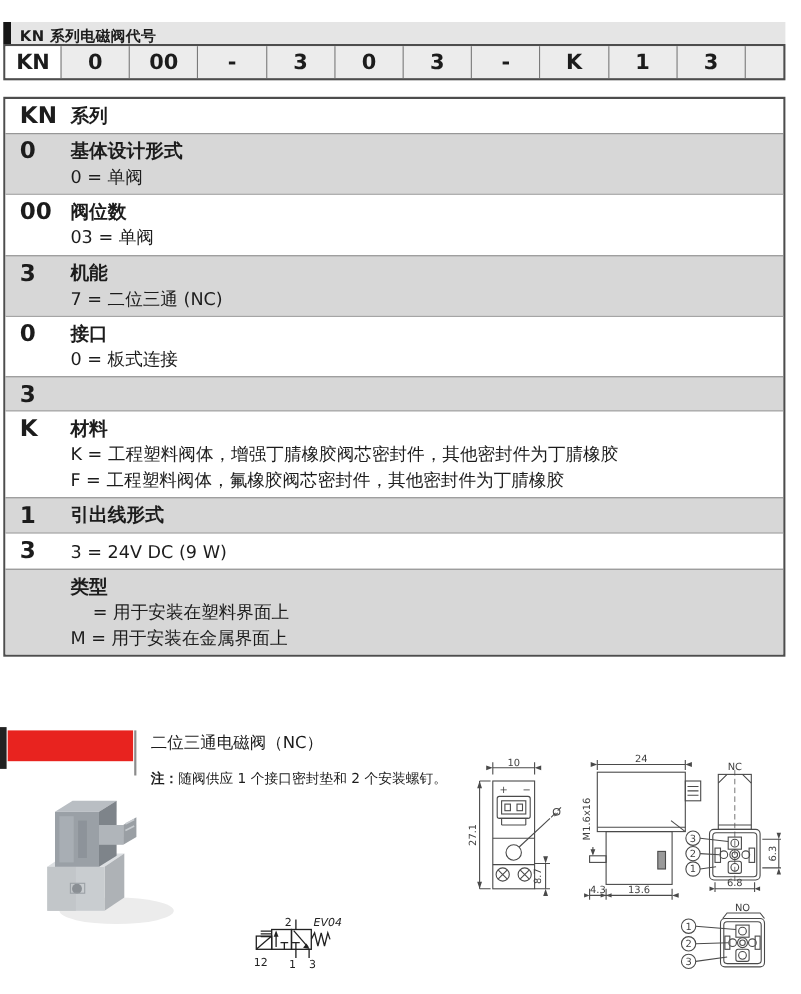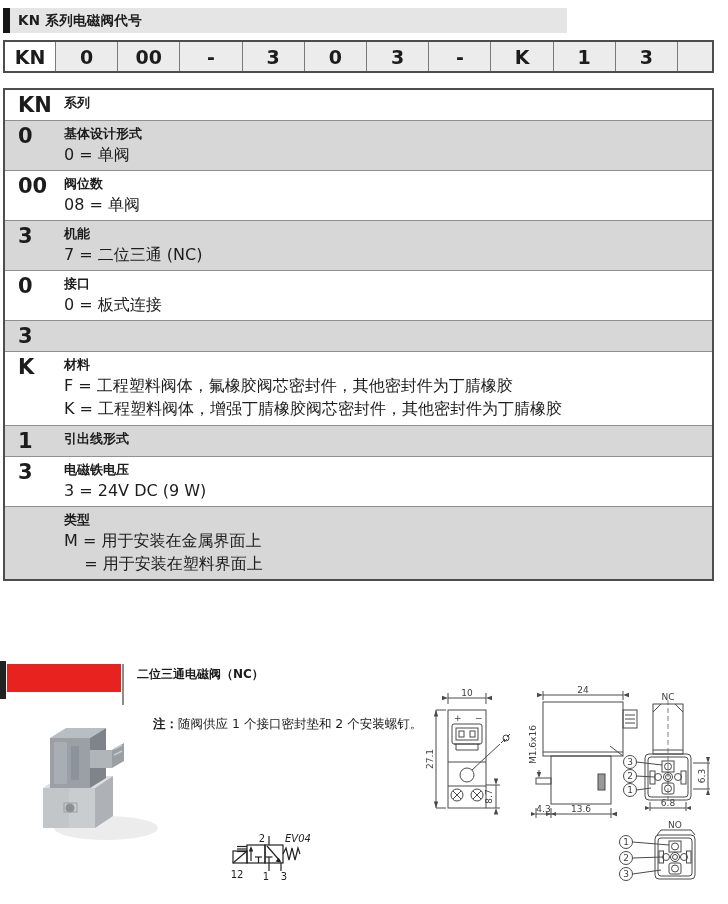--- a/index.html
+++ b/index.html
@@ -1,49 +1,49 @@
 <!DOCTYPE html>
 <html><head>
 <meta charset="utf-8">
 <style>
   html,body{margin:0;padding:0;background:#fff;}
   .page{position:relative;width:728px;height:904px;background:#fff;overflow:hidden;
         font-family:"DejaVu Sans","Liberation Sans",sans-serif;color:#1c1c1c;}
 
   
-  .header-band{position:absolute;top:8px;left:3px;width:564px;height:25px;
+  .header-band{position:absolute;top:20px;left:3px;width:711px;height:25px;
                background:#e5e5e5;display:flex;align-items:center;}
   .header-bar{width:7px;height:25px;background:#161616;flex:0 0 7px;}
   .header-title{margin:0 0 0 8px;font-size:13.5px;font-weight:bold;letter-spacing:.3px;}
 
   
   .code-row{position:absolute;top:40px;left:3px;width:711px;height:33px;
             display:flex;border:2px solid #4d4d4d;box-sizing:border-box;background:#ececec;}
   .code-cell{flex:1 1 0;display:flex;align-items:center;justify-content:center;
              font-size:19px;font-weight:bold;background:#ececec;border-left:1px solid #7a7a7a;}
   .code-cell.first{flex:0 0 50px;background:#fff;border-left:none;}
   .code-cell.last{flex:0 0 34px;}
 
   
   .spec-table{position:absolute;top:88px;left:3px;width:711px;box-sizing:border-box;
               border:2px solid #4d4d4d;background:#fff;}
   .spec-row{display:flex;background:#fff;border-top:1px solid #8f8f8f;padding:3px 8px 4px 0;}
   .spec-row:first-child{border-top:none;}
   .spec-row.alt{background:#d7d7d7;}
   .spec-code{flex:0 0 46px;padding-left:13px;font-size:21px;font-weight:bold;line-height:1.05;padding-top:1px;}
   .spec-desc{flex:1;padding-top:2px;}
-  .spec-title{font-size:13px;font-weight:bold;line-height:1.3;}
+  .spec-title{font-size:17px;font-weight:bold;line-height:1.3;}
   .spec-line{font-size:16px;line-height:1.45;white-space:pre-wrap;}
 
   
   .black-notch{position:absolute;top:661px;left:0;width:6px;height:38px;background:#222;}
   .red-block{position:absolute;top:664px;left:7px;width:114px;height:28px;background:#e8231f;}
   .v-divider{position:absolute;top:664px;left:122px;width:2px;height:41px;background:#8c8c8c;}
-  .section-heading{position:absolute;top:666px;left:137px;margin:0;font-size:12px;font-weight:bold;}
-  .note{position:absolute;top:700px;left:137px;margin:16px;font-size:12.5px;}
+  .section-heading{position:absolute;top:666px;left:137px;margin:0;font-size:15px;font-weight:normal;}
+  .note{position:absolute;top:700px;left:137px;margin:0;font-size:12.5px;}
   .note b{font-weight:bold;}
 
   svg{position:absolute;overflow:visible;}
   svg text{font-family:"DejaVu Sans","Liberation Sans",sans-serif;fill:#3f3f3f;font-size:9px;}
   .dwg{stroke:#4a4a4a;stroke-width:1;fill:none;}
   .dwg-fill{fill:#4a4a4a;stroke:none;}
   .sym{stroke:#222;stroke-width:1.2;fill:none;}
   .sym-fill{fill:#222;stroke:none;}
   .sym-text{fill:#222;font-size:10px;}
 </style>
@@ -83,21 +83,21 @@
       <div class="spec-code">0</div>
       <div class="spec-desc">
         <div class="spec-title">基体设计形式</div>
         <div class="spec-line">0 = 单阀</div>
       </div>
     </div>
     <div class="spec-row">
       <div class="spec-code">00</div>
       <div class="spec-desc">
         <div class="spec-title">阀位数</div>
-        <div class="spec-line">08 = 单阀</div>
+        <div class="spec-line">03 = 单阀</div>
       </div>
     </div>
     <div class="spec-row alt">
       <div class="spec-code">3</div>
       <div class="spec-desc">
         <div class="spec-title">机能</div>
         <div class="spec-line">7 = 二位三通 (NC)</div>
       </div>
     </div>
     <div class="spec-row">
@@ -109,43 +109,42 @@
     </div>
     <div class="spec-row alt">
       <div class="spec-code">3</div>
       <div class="spec-desc">
       </div>
     </div>
     <div class="spec-row">
       <div class="spec-code">K</div>
       <div class="spec-desc">
         <div class="spec-title">材料</div>
+        <div class="spec-line">K = 工程塑料阀体，增强丁腈橡胶阀芯密封件，其他密封件为丁腈橡胶</div>
         <div class="spec-line">F = 工程塑料阀体，氟橡胶阀芯密封件，其他密封件为丁腈橡胶</div>
-        <div class="spec-line">K = 工程塑料阀体，增强丁腈橡胶阀芯密封件，其他密封件为丁腈橡胶</div>
       </div>
     </div>
     <div class="spec-row alt">
       <div class="spec-code">1</div>
       <div class="spec-desc">
         <div class="spec-title">引出线形式</div>
       </div>
     </div>
     <div class="spec-row">
       <div class="spec-code">3</div>
       <div class="spec-desc">
-        <div class="spec-title">电磁铁电压</div>
         <div class="spec-line">3 = 24V DC (9 W)</div>
       </div>
     </div>
     <div class="spec-row alt">
       <div class="spec-code"></div>
       <div class="spec-desc">
         <div class="spec-title">类型</div>
+        <div class="spec-line">    = 用于安装在塑料界面上</div>
         <div class="spec-line">M = 用于安装在金属界面上</div>
-        <div class="spec-line">    = 用于安装在塑料界面上</div>
       </div>
     </div>
   </div>
 
   <span class="black-notch"></span>
   <span class="red-block"></span>
   <span class="v-divider"></span>
   <h2 class="section-heading">二位三通电磁阀（NC）</h2>
   <p class="note"><b>注：</b><span>随阀供应 1 个接口密封垫和 2 个安装螺钉。</span></p>
 

